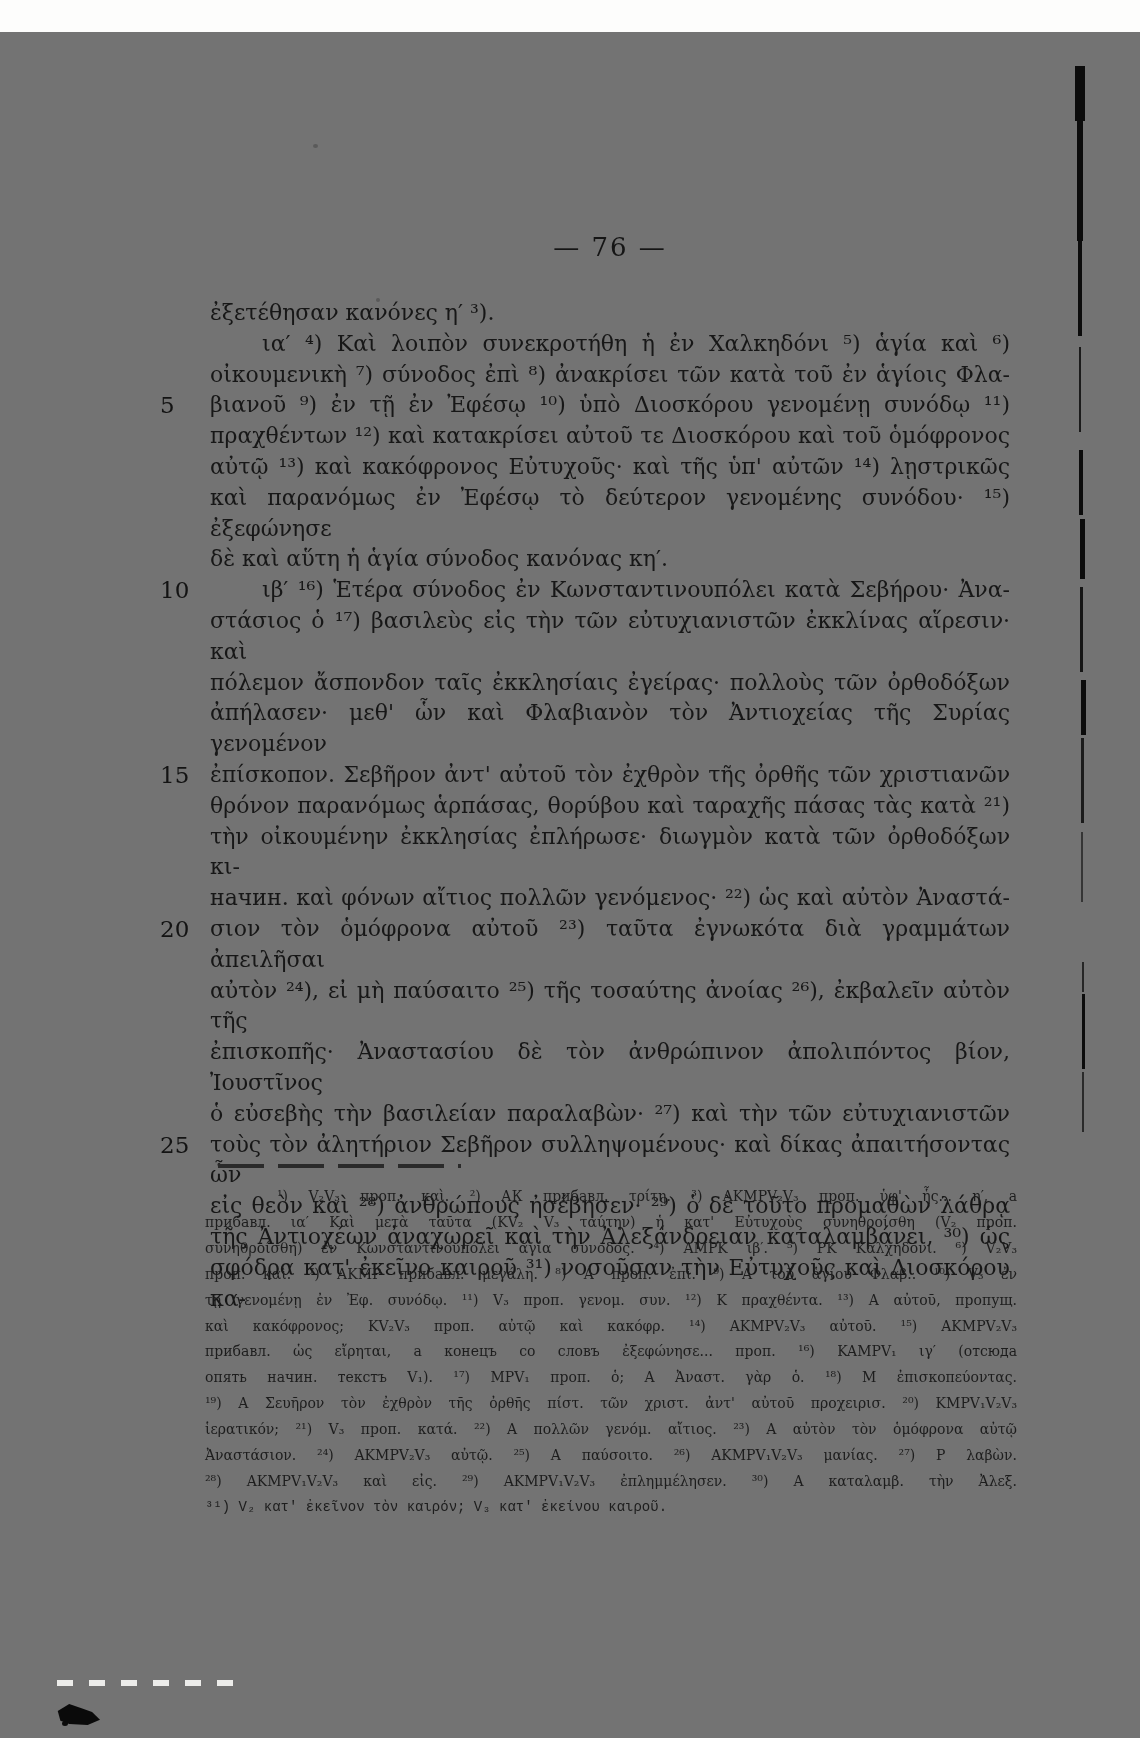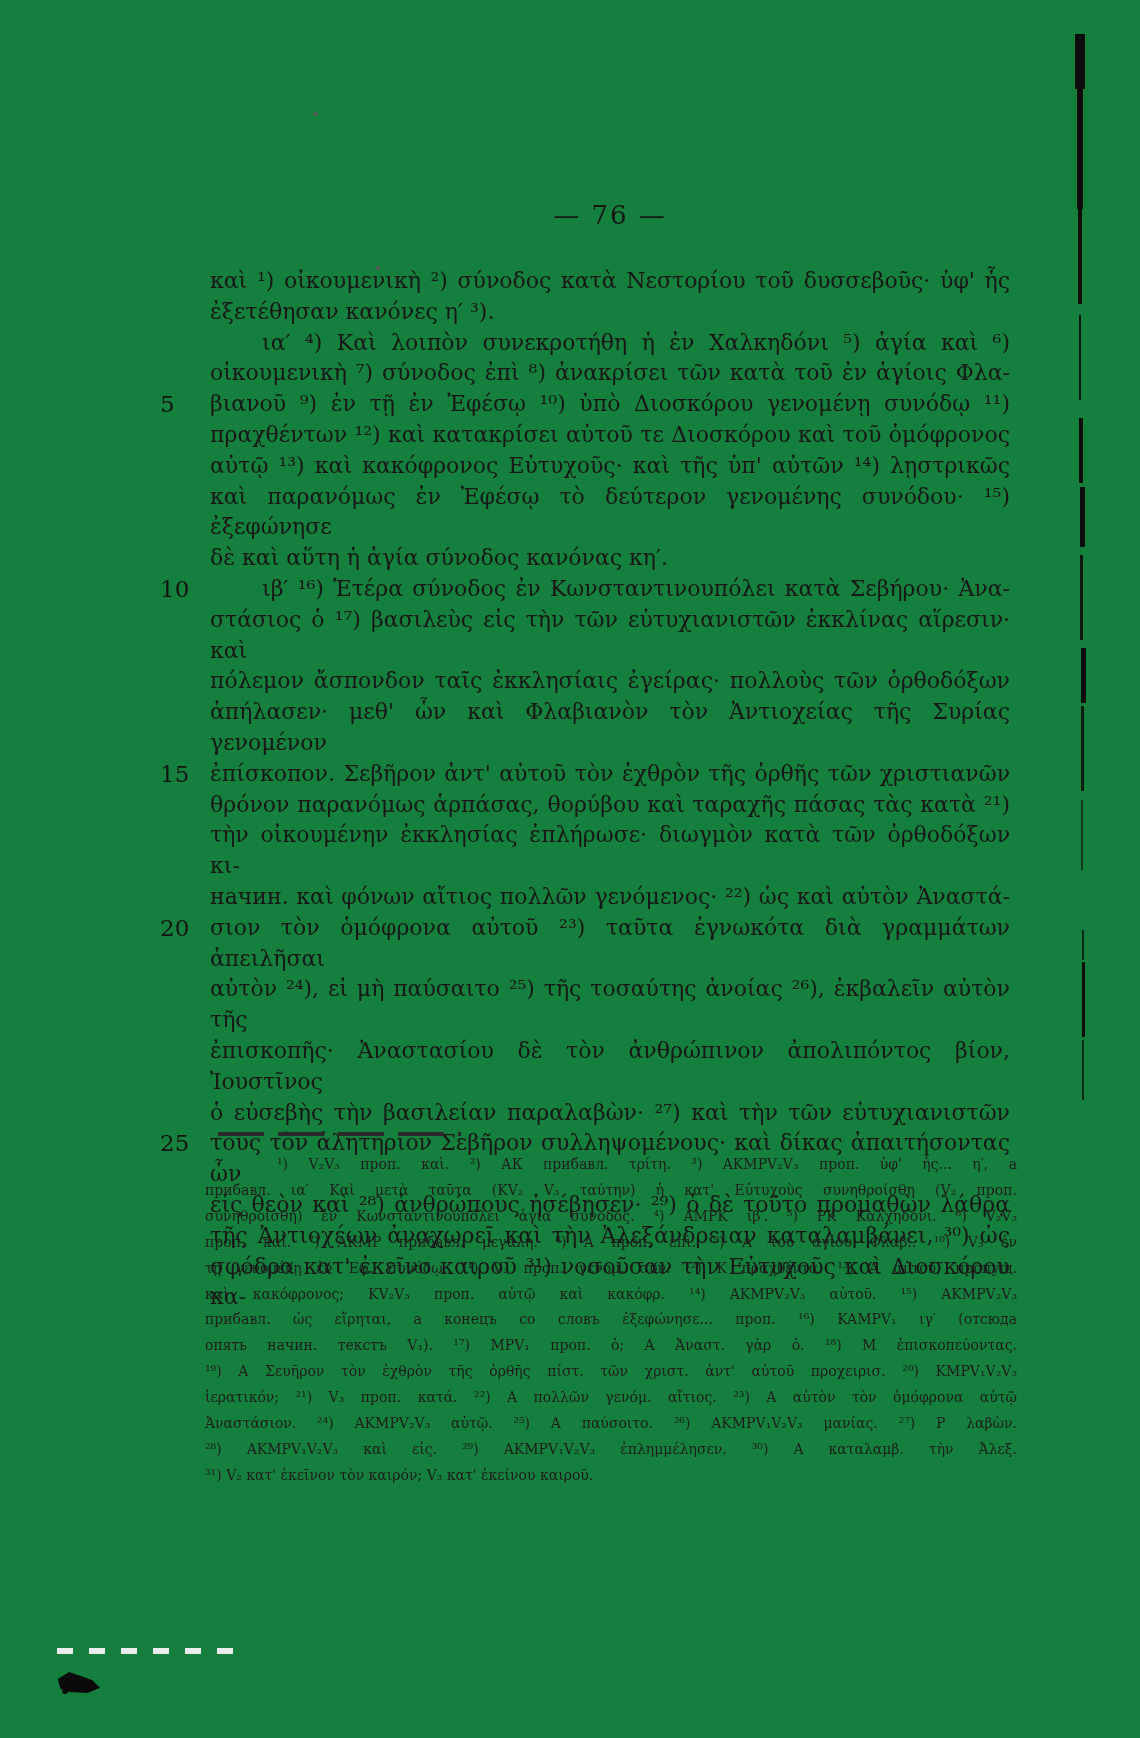--- a/index.html
+++ b/index.html
@@ -3,21 +3,21 @@
 <meta charset="utf-8">
 <title>Scanned book page 76</title>
 <style>
   html,body{margin:0;padding:0;}
   body{
     width:1140px;height:1738px;position:relative;overflow:hidden;
     background:#fdfdfc;
     font-family:"DejaVu Serif","Liberation Serif",serif;
     color:#1b1b1b;
   }
-  .page{position:absolute;inset:0;background:#15803d;}
+  .page{position:absolute;inset:0;background:#737373;margin-top:32px;}
   
   .pagehead{
     position:absolute;left:210px;top:200px;width:800px;
     text-align:center;font-size:26px;letter-spacing:2px;color:#151515;
   }
   
   .maintext{
     position:absolute;left:210px;top:266px;width:800px;
     font-size:22px;line-height:30.8px;color:#171717;
   }
@@ -38,21 +38,21 @@
     background:repeating-linear-gradient(90deg,#2a2a2a 0 46px,transparent 46px 60px);
   }
   
   .footnotes{
     position:absolute;left:205px;top:1152px;width:812px;
     font-size:14px;line-height:25.9px;color:#1d1d1d;
   }
   .fline{
     text-align:justify;text-align-last:justify;
   }
-  .fline.short{text-align-last:left;}
+  .fline.short{text-align-last:left;font-family:Liberation Mono, monospace;}
   .fline.indent{text-indent:72px;}
   
   .artifact{position:absolute;background:#0c0c0c;}
   .speck{position:absolute;background:#5a5a5a;border-radius:50%;}
   .inkblot{
     position:absolute;left:56px;top:1670px;width:44px;height:24px;
     background:#0a0a0a;
     clip-path:polygon(4% 38%,30% 8%,58% 26%,82% 42%,100% 74%,72% 96%,30% 92%,10% 78%);
   }
   .inkdot{position:absolute;left:62px;top:1689px;width:6px;height:5px;background:#0a0a0a;border-radius:50%;}
@@ -62,21 +62,20 @@
   }
 </style>
 </head>
 <body>
 
 <div class="page">
 
   <div class="pagehead">— 76 —</div>
 
   <div class="maintext">
-      <div class="tline"><span>καὶ ¹) οἰκουμενικὴ ²) σύνοδος κατὰ Νεστορίου τοῦ δυσσεβοῦς· ὑφ' ἧς</span></div>
       <div class="tline short"><span>ἐξετέθησαν κανόνες η′ ³).</span></div>
       <div class="tline indent"><span>ια′ ⁴) Καὶ λοιπὸν συνεκροτήθη ἡ ἐν Χαλκηδόνι ⁵) ἁγία καὶ ⁶)</span></div>
       <div class="tline"><span>οἰκουμενικὴ ⁷) σύνοδος ἐπὶ ⁸) ἀνακρίσει τῶν κατὰ τοῦ ἐν ἁγίοις Φλα-</span></div>
       <div class="tline"><span class="mnum">5</span><span>βιανοῦ ⁹) ἐν τῇ ἐν Ἐφέσῳ ¹⁰) ὑπὸ Διοσκόρου γενομένῃ συνόδῳ ¹¹)</span></div>
       <div class="tline"><span>πραχθέντων ¹²) καὶ κατακρίσει αὐτοῦ τε Διοσκόρου καὶ τοῦ ὁμόφρονος</span></div>
       <div class="tline"><span>αὐτῷ ¹³) καὶ κακόφρονος Εὐτυχοῦς· καὶ τῆς ὑπ' αὐτῶν ¹⁴) λῃστρικῶς</span></div>
       <div class="tline"><span>καὶ παρανόμως ἐν Ἐφέσῳ τὸ δεύτερον γενομένης συνόδου· ¹⁵) ἐξεφώνησε</span></div>
       <div class="tline short"><span>δὲ καὶ αὕτη ἡ ἁγία σύνοδος κανόνας κη′.</span></div>
       <div class="tline indent"><span class="mnum">10</span><span>ιβ′ ¹⁶) Ἑτέρα σύνοδος ἐν Κωνσταντινουπόλει κατὰ Σεβήρου· Ἀνα-</span></div>
       <div class="tline"><span>στάσιος ὁ ¹⁷) βασιλεὺς εἰς τὴν τῶν εὐτυχιανιστῶν ἐκκλίνας αἵρεσιν· καὶ</span></div>

